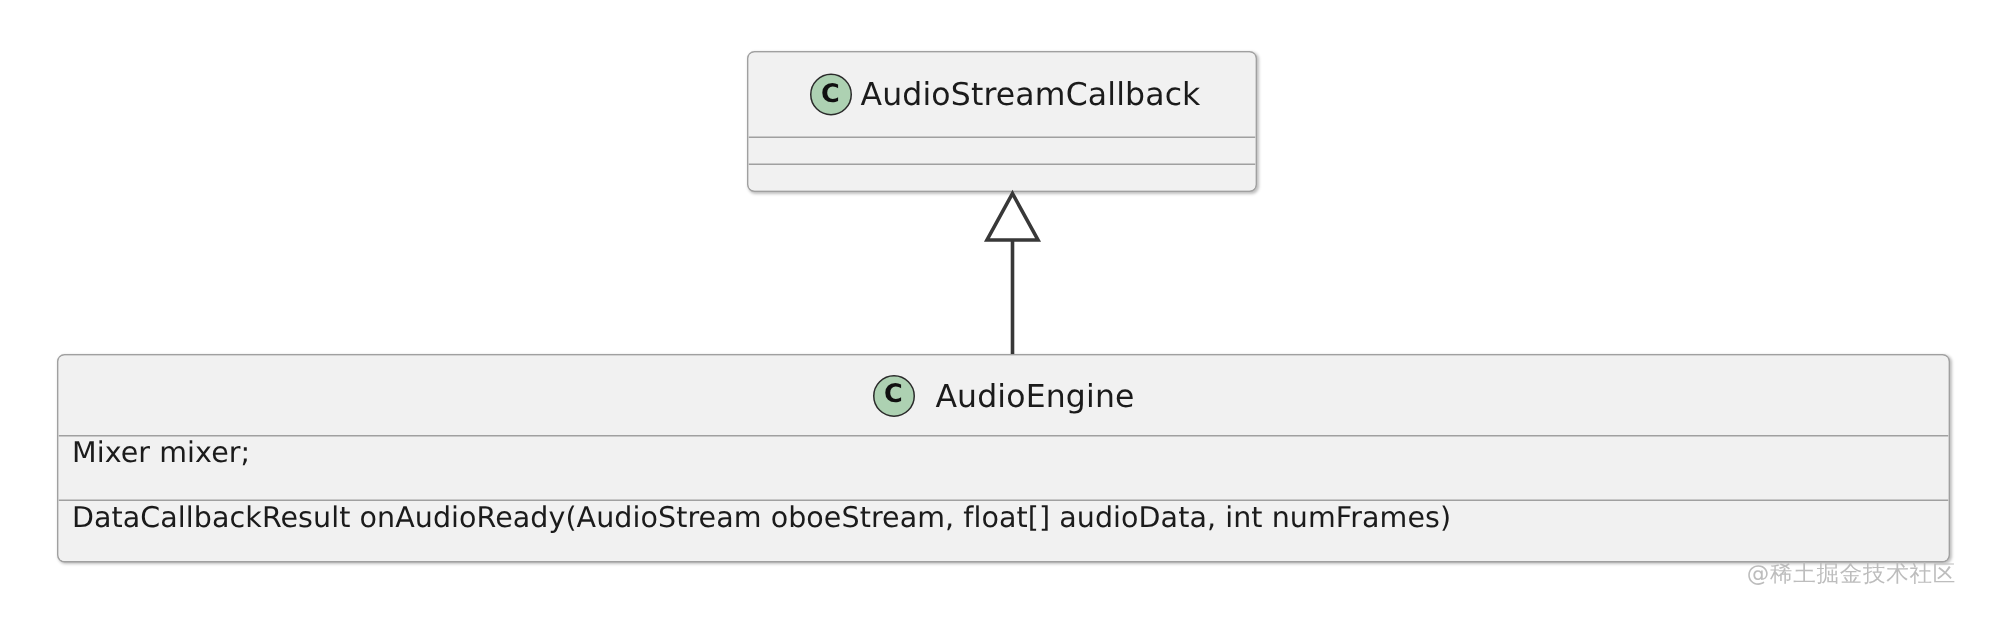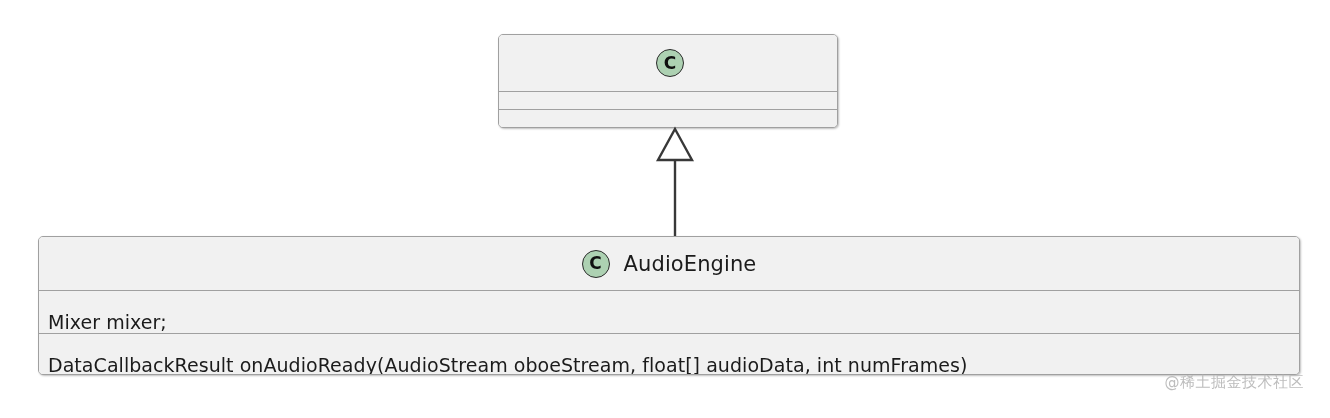--- a/index.html
+++ b/index.html
@@ -42,21 +42,21 @@
   .uml-title-text {
     font-size: 21px;
     color: #1b1b1b;
     letter-spacing: 0.1px;
   }
   .uml-compartment {
     box-sizing: border-box;
     border-top: 1px solid #a0a0a0;
     background: #f1f1f1;
     display: flex;
-    align-items: flex-end;
+    align-items: flex-start;
     white-space: nowrap;
   }
   .uml-compartment.empty {
     
   }
   .uml-member {
     font-size: 19px;
     color: #1b1b1b;
     padding-left: 9px;
     letter-spacing: 0.05px;
@@ -134,20 +134,21 @@
 </head>
 <body>
 
 <div id="diagram-canvas">
 
   <div class="uml-class" id="box-audiostreamcallback">
     <div class="uml-title">
       <span class="class-icon">
         <span>C</span>
       </span>
+      <span class="uml-title-text">AudioStreamCallback</span>
     </div>
     <div class="uml-compartment empty"></div>
     <div class="uml-compartment empty"></div>
   </div>
 
   <svg id="generalization-connector" viewBox="0 0 70 114">
     <line x1="35" y1="34" x2="35" y2="114" stroke="#383838" stroke-width="2.4"></line>
     <polygon points="35,3 52,34 18,34" fill="#ffffff" stroke="#383838" stroke-width="2.4" stroke-linejoin="miter"></polygon>
   </svg>
 

